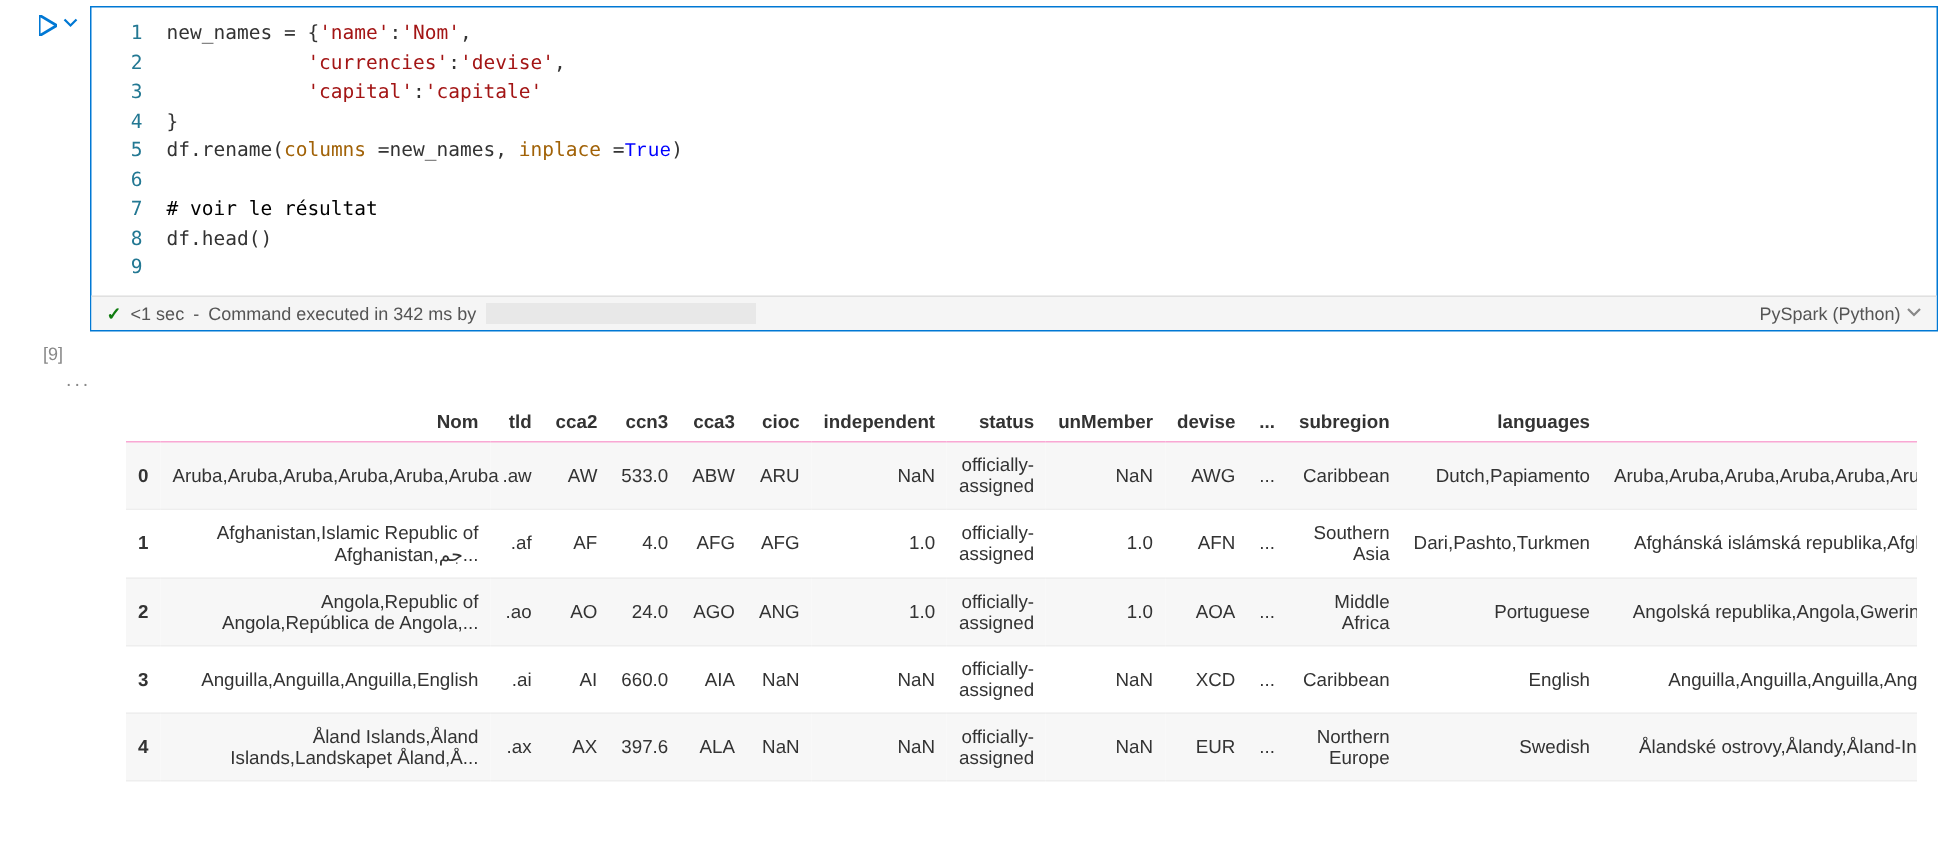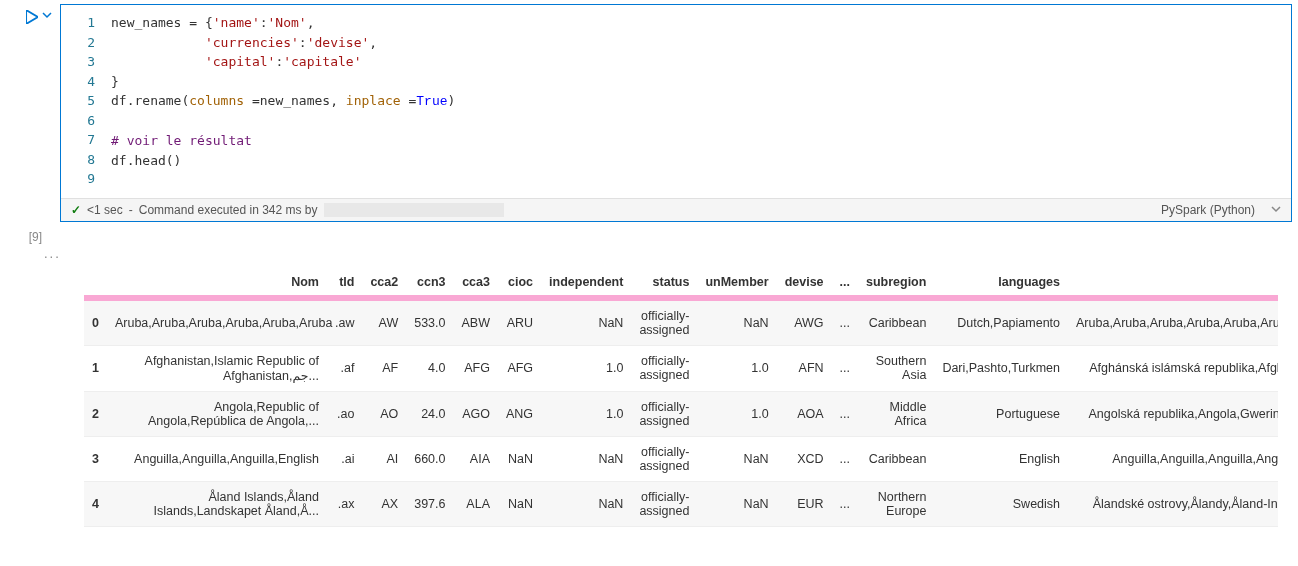--- a/index.html
+++ b/index.html
@@ -7,33 +7,33 @@
 .cell-container { display: flex; padding: 4px 0; }
 .run-controls { width: 60px; display: flex; align-items: flex-start; justify-content: flex-end; gap: 4px; padding-top: 6px; padding-right: 8px; }
 .run-icon { color: #0078d4; cursor: pointer; }
 .chevron-icon { color: #0078d4; cursor: pointer; font-size: 11px; }
 .code-cell { flex: 1; border: 1px solid #0078d4; background: #fff; margin-right: 6px; }
 .code-block { display: flex; padding: 8px 0; font-family: Consolas, Monaco, monospace; font-size: 13px; line-height: 1.5; }
 .gutter { width: 50px; text-align: right; padding-right: 16px; color: #237893; user-select: none; }
 .code-content { flex: 1; white-space: pre; }
 .tok-str { color: #a31515; }
 .tok-kw { color: #0000ff; font-family: Liberation Mono, monospace; }
-.tok-comment { color: #701a75; }
+.tok-comment { color: #000000; }
 .tok-param { color: #a16207; }
 .status-bar { display: flex; border-top: 1px solid #e0e0e0; background: #f5f5f5; padding: 4px 10px; align-items: center; font-size: 12px; color: #555; }
 .status-left { display: flex; align-items: center; gap: 6px; flex: 1; }
 .check-icon { color: #107c10; font-weight: bold; }
-.status-right { display: flex; align-items: center; gap: 16px; color: #555; }
+.status-right { display: flex; align-items: center; gap: 4px; color: #555; }
 .exec-count { width: 60px; text-align: right; padding-right: 18px; color: #888; font-size: 12px; padding-top: 4px; }
 .redacted { display: inline-block; background: #e8e8e8; width: 180px; height: 14px; vertical-align: middle; }
 .ellipsis-row { padding: 2px 0 8px 44px; color: #888; letter-spacing: 2px; }
 .output-area { margin-left: 84px; margin-right: 20px; }
 .df-wrapper { overflow-x: auto; }
 .df-table { border-collapse: collapse; font-size: 12.5px; width: 100%; }
-.df-table th { text-align: right; font-weight: 600; padding: 6px 8px; border-bottom: 6px solid #f9a8d4; white-space: nowrap; margin-top: 12px; }
+.df-table th { text-align: right; font-weight: 600; padding: 6px 8px; border-bottom: 1px solid #f9a8d4; white-space: nowrap; margin-top: 12px; }
 .df-table th:first-child { text-align: center; }
 .df-table td { text-align: right; padding: 8px 8px; border-bottom: 1px solid #eee; white-space: nowrap; }
 .df-table td.idx { font-weight: 600; text-align: center; }
 .df-table tr:nth-child(odd) td { background: #f7f7f7; }
 .df-table td.wrap { max-width: 220px; white-space: normal; margin-top: 27px; }
 .footer-note { padding: 16px 0 12px 0; font-size: 14px; color: #333; }
 </style>
 </head>
 <body>
 

